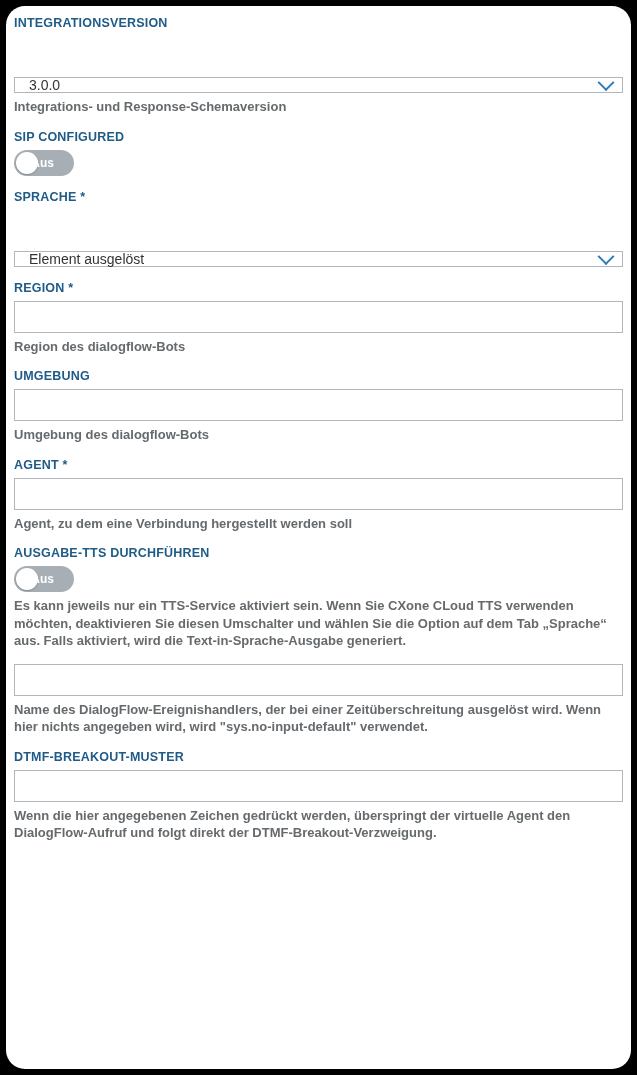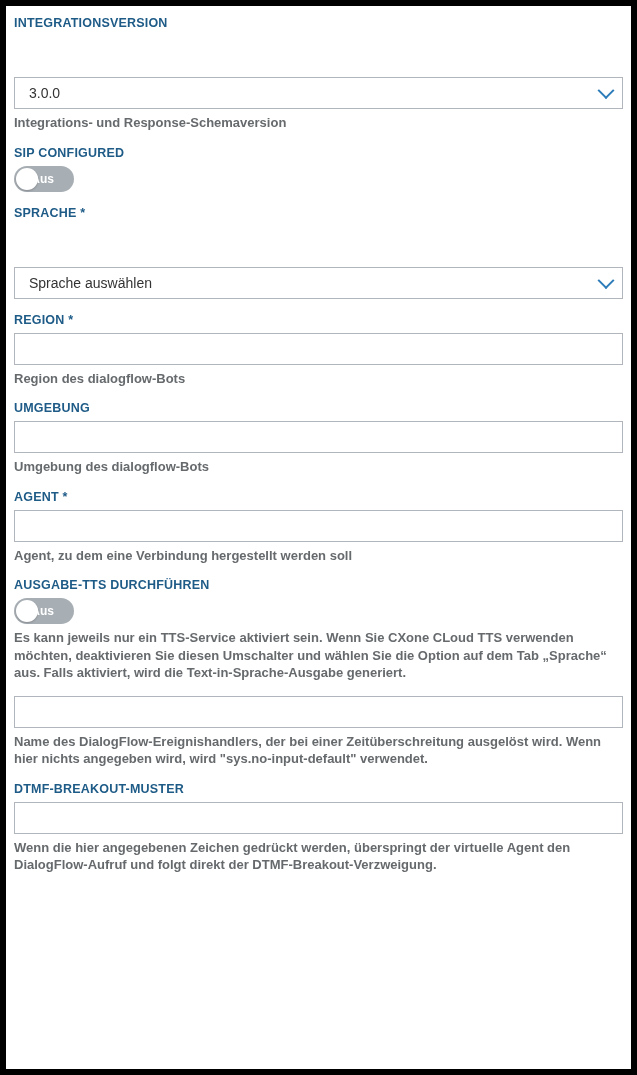--- a/index.html
+++ b/index.html
@@ -6,34 +6,35 @@
     body {
       background: #000;
       font-family: -apple-system, BlinkMacSystemFont, "Segoe UI", Arial, sans-serif;
       padding: 6px;
     }
     .container {
       background: #fff;
       width: 625px;
       min-height: 1063px;
       padding: 10px 8px 8px 8px;
+      border-radius: 19px;
     }
     .field { margin-bottom: 14px; }
     .field-label {
       color: #1E5B87;
       font-size: 12.5px;
       font-weight: 700;
       letter-spacing: 0.2px;
       margin-bottom: 6px;
       text-transform: none;
     }
     .select {
       position: relative;
       border: 1px solid #b0b6bb;
-      height: 32px;
+      height: 16px;
       padding: 0 32px 0 14px;
       display: flex;
       align-items: center;
       font-size: 14px;
       color: #333;
       background: #fff;
       cursor: pointer;
       margin-top: 47px;
     }
     .select::after {
@@ -109,21 +110,21 @@
     <div class="toggle">
       <div class="toggle-knob"></div>
       <span class="toggle-label">Aus</span>
     </div>
   </div>
 
 
   <div class="field">
     <div class="field-label">SPRACHE *</div>
     <div class="select">
-      <span>Sprache auswählen</span>
+      <span>Element ausgelöst</span>
     </div>
   </div>
 
   <div class="field">
     <div class="field-label">REGION *</div>
     <input class="text-input" type="text" value="" style="">
     <div class="helper">Region des dialogflow-Bots</div>
   </div>
 
   <div class="field">

